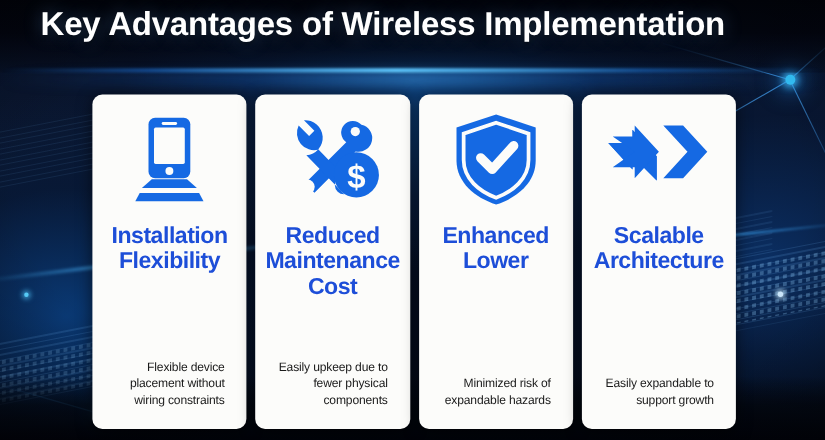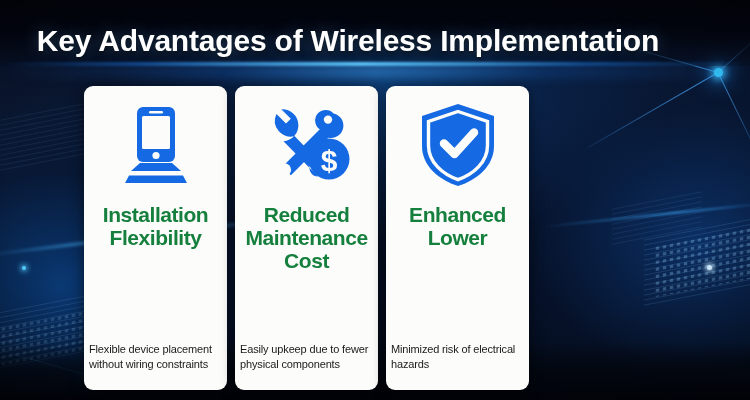--- a/index.html
+++ b/index.html
@@ -68,47 +68,47 @@
     background:linear-gradient(90deg,rgba(70,165,245,.85),rgba(40,110,200,.15));}
   .l1{left:718px;top:72px;width:150px;transform:rotate(150deg);}
   .l2{left:718px;top:72px;width:120px;transform:rotate(196deg);}
   .l3{left:718px;top:72px;width:90px;transform:rotate(64deg);}
   .l4{left:718px;top:72px;width:70px;transform:rotate(-42deg);}
   .l5{left:92px;top:376px;width:120px;transform:rotate(-24deg);background:linear-gradient(90deg,rgba(60,160,240,.7),rgba(40,110,200,.05));}
   .l6{left:92px;top:376px;width:90px;transform:rotate(196deg);background:linear-gradient(90deg,rgba(60,160,240,.6),rgba(40,110,200,.05));}
 
   
   .title{
-    position:absolute;left:0;top:24px;width:696px;text-align:center;
+    position:absolute;left:0;top:6px;width:696px;text-align:center;
     font-size:30px;font-weight:700;color:#ffffff;letter-spacing:-.2px;
     font-family:"Liberation Sans",sans-serif;
     text-shadow:0 0 16px rgba(120,190,255,.35),0 2px 4px rgba(0,0,0,.75);
     white-space:nowrap;
   }
 
   
   .cards{position:absolute;left:84px;top:86px;width:585px;height:304px;
     display:flex;gap:8px;}
   .card{
     width:143px;height:304px;background:#fcfcfa;border-radius:9px;
     box-shadow:0 3px 14px rgba(0,0,0,.55);
     display:flex;flex-direction:column;align-items:center;
     position:relative;overflow:hidden;
   }
   .icon-wrap{height:118px;display:flex;align-items:center;justify-content:center;width:100%;}
   .icon-wrap svg{display:block;}
   .card-title{
-    font-size:21px;font-weight:700;color:#15803d;line-height:1.09;
+    font-size:21px;font-weight:700;color:#1d4ed8;line-height:1.09;
     text-align:center;padding:0 6px;letter-spacing:-.45px;
     font-family:"Liberation Sans",sans-serif;
   }
   .card-desc{
     position:absolute;left:0;bottom:18px;width:100%;
-    font-size:11px;color:#1a1a1a;line-height:1.35;text-align:left;
-    padding:0 5px;box-sizing:border-box;letter-spacing:-.15px;
+    font-size:11px;color:#1a1a1a;line-height:1.35;text-align:right;
+    padding:0 20px;box-sizing:border-box;letter-spacing:-.15px;
     font-family:"Liberation Sans",sans-serif;
   }
 </style>
 </head>
 <body>
 
 <div class="stage">
 
   <div class="bg-base"></div>
   <div class="hatch h2"></div>
@@ -183,18 +183,30 @@
 
     <div class="card">
       <div class="icon-wrap">
         <svg width="80" height="86" viewBox="0 0 80 86" aria-hidden="true">
           <path d="M40 2 L76 14 v30 c0 20 -17 34 -36 40 C21 78 4 64 4 44 V14 Z" fill="#1569E3"></path>
           <path d="M40 9.5 L69.5 19.5 v24 c0 17 -14.3 28.8 -29.5 34.2 C24.8 72.3 10.5 60.5 10.5 43.5 v-24 Z" fill="none" stroke="#fcfcfa" stroke-width="3.4"></path>
           <path d="M26 41.5 l10.5 10.5 L56 30.5" fill="none" stroke="#fcfcfa" stroke-width="8.5" stroke-linecap="round" stroke-linejoin="round"></path>
         </svg>
       </div>
       <div class="card-title">Enhanced Lower</div>
-      <div class="card-desc">Minimized risk of electrical hazards</div>
-    </div>
-
+      <div class="card-desc">Minimized risk of expandable hazards</div>
+    </div>
+
+    <div class="card">
+      <div class="icon-wrap">
+        <svg width="96" height="74" viewBox="0 0 96 74" aria-hidden="true">
+          <path d="M2 14 L24 14 L24 2 L46 26 L46 48 L24 26 L24 38 Z" fill="#1569E3" transform="translate(0,8)"></path>
+          <path d="M2 14 L24 14 L24 2 L46 26 L46 48 L24 26 L24 38 Z" fill="#1569E3" transform="translate(0,8)"></path>
+          <path d="M6 16 L26 16 L26 6 L48 30 L26 54 L26 44 L6 44 L26 30 Z" fill="#1569E3"></path>
+          <path d="M52 6 L70 6 L92 30 L70 54 L52 54 L74 30 Z" fill="#1569E3"></path>
+        </svg>
+      </div>
+      <div class="card-title">Scalable Architecture</div>
+      <div class="card-desc">Easily expandable to support growth</div>
+    </div>
 
   </div>
 </div>
 
 </body></html>

